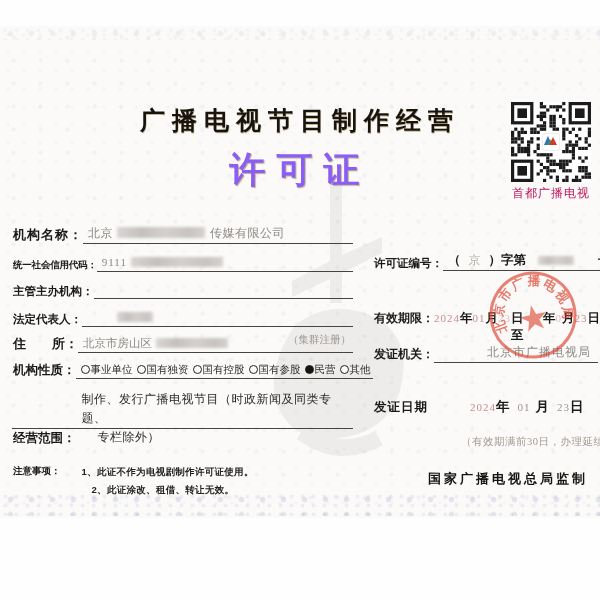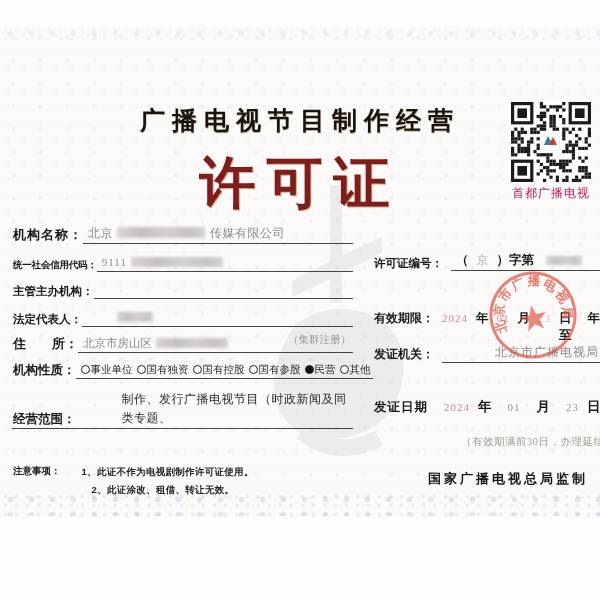--- a/index.html
+++ b/index.html
@@ -15,21 +15,21 @@
           radial-gradient(circle, rgba(140,146,190,0.22) 2px, transparent 3.4px),
           radial-gradient(circle, rgba(140,146,190,0.14) 1.3px, transparent 2.4px);
         background-size:21px 15px,11px 9px;}
   #band-bottom{top:466px;height:24px;}
   #band-top{top:0px;height:14px;opacity:.55;}
   #watermark{position:absolute;left:235px;top:175px;width:200px;height:300px;opacity:.07;pointer-events:none;}
   
   .t1{position:absolute;top:104px;left:0;width:600px;text-align:center;font-weight:bold;
       font-size:25px;letter-spacing:7px;color:#17130e;text-shadow:0.6px 0.6px 0.6px rgba(130,100,20,.45);}
   .t2{position:absolute;top:146px;left:0;width:600px;text-align:center;font-weight:bold;
-      font-size:56px;letter-spacing:11px;color:#7f1d1d;text-shadow:1px 1px 1px rgba(130,100,20,.5);}
+      font-size:36px;letter-spacing:11px;color:#8b5cf6;text-shadow:1px 1px 1px rgba(130,100,20,.5);}
   
   #qr{position:absolute;left:511px;top:102px;width:80px;height:80px;background:#fff;}
   #qr svg{display:block;}
   #qr-logo{position:absolute;left:32px;top:32px;width:16px;height:16px;background:#fff;border-radius:2px;
            box-shadow:0 0 0 1px #eee;}
   #qr-logo .tri{position:absolute;width:0;height:0;border-left:4px solid transparent;border-right:4px solid transparent;}
   #qr-logo .b{left:1px;top:2px;border-bottom:9px solid #2f6fc4;}
   #qr-logo .r{left:6px;top:3px;border-bottom:8px solid #d23a2e;}
   #qr-logo .g{left:4px;top:5px;border-left:3px solid transparent;border-right:3px solid transparent;border-bottom:6px solid #2f9e44;}
   #qr-cap{position:absolute;left:505px;top:185px;width:92px;text-align:center;font-size:12px;
@@ -53,28 +53,28 @@
   #r-leg .val,#r-addr .val{font-size:11.5px;}
   .note-g{font-family:"Liberation Serif",serif;color:#9b958e;font-size:10.5px;float:right;}
   .opts{display:flex;gap:4px;align-items:flex-end;font-family:"Liberation Serif",serif;
         font-size:10.5px;color:#2b2a26;text-align:right;}
   .opt{white-space:nowrap;}
   .rad{display:inline-block;width:7px;height:7px;border:1px solid #23221e;border-radius:50%;
        vertical-align:-1px;margin-right:1px;background:#fbfaf9;}
   .rad.sel{background:#15140f;}
   #r-scope{top:390px;}
   #r-scope .lbl{font-size:12.5px;}
-  #r-scope .sc{font-family:"Liberation Serif",serif;color:#2b2a26;font-size:12px;line-height:19px;letter-spacing:.5px;margin-left:40px;}
+  #r-scope .sc{font-family:"Liberation Serif",serif;color:#2b2a26;font-size:12px;line-height:19px;letter-spacing:.5px;}
   #scope-line{position:absolute;left:12px;top:428px;width:341px;border-bottom:1px solid #45443f;}
   #r-notes{top:463px;display:flex;align-items:flex-start;gap:11px;}
   #r-notes .lbl{font-size:9.5px;padding-top:2px;}
   #r-notes .ni{font-size:9.5px;font-weight:bold;color:#23221e;line-height:18px;letter-spacing:.3px;}
   #r-notes .ni2{padding-left:10px;}
   
-  .fr{position:absolute;display:flex;align-items:flex-end;gap:8px;}
+  .fr{position:absolute;display:flex;align-items:flex-end;}
   #rr-lic{left:374px;top:254px;width:224px;height:17px;}
   #rr-lic .lbl{font-size:11.5px;}
   .licseg{font-weight:bold;font-size:12.5px;color:#191919;}
   .region{font-family:"Liberation Serif",serif;color:#b3ada5;font-size:12px;padding:0 8px;}
   #rr-val{left:374px;top:310px;width:226px;height:16px;align-items:baseline;}
   #rr-val .lbl{font-size:12px;}
   .unit{font-weight:bold;font-size:12.5px;color:#191919;}
   .num{font-family:"Liberation Serif",serif;font-size:11px;color:#c98d90;letter-spacing:1px;}
   .dim{opacity:.55;}
   #rr-iss{left:374px;top:347px;width:224px;height:16px;}
@@ -347,20 +347,21 @@
         <span class="opt"><i class="rad"></i>国有参股</span>
         <span class="opt"><i class="rad sel"></i>民营</span>
         <span class="opt"><i class="rad"></i>其他</span>
       </span>
   </div>
 
   <div class="fl" id="r-scope">
     <span class="lbl">经营范围：</span>
     <span style="padding-left:6px;">
       <div class="sc">制作、发行广播电视节目（时政新闻及同类专题、</div>
+      <div class="sc" style="padding-left:16px;">专栏除外）</div>
     </span>
   </div>
   <div id="scope-line"></div>
 
   <div class="fl" id="r-notes">
     <span class="lbl">注意事项：</span>
     <span style="padding-left:10px;">
       <div class="ni">1、此证不作为电视剧制作许可证使用。</div>
       <div class="ni ni2">2、此证涂改、租借、转让无效。</div>
     </span>

